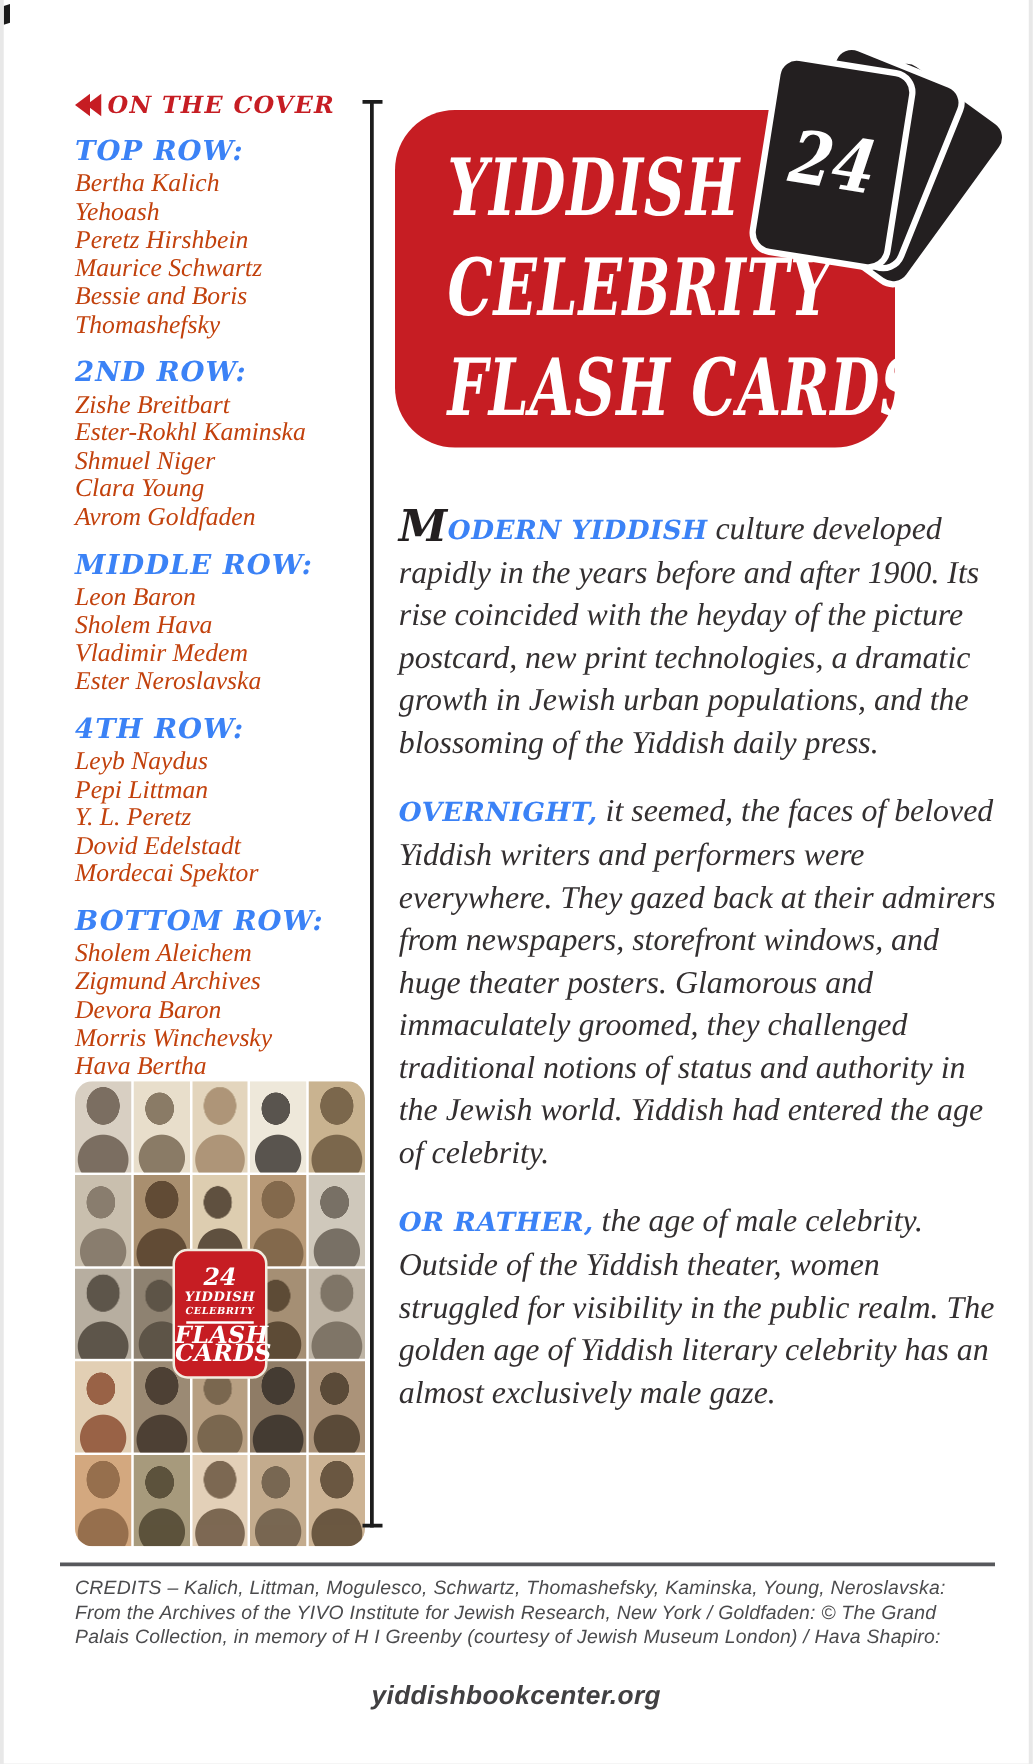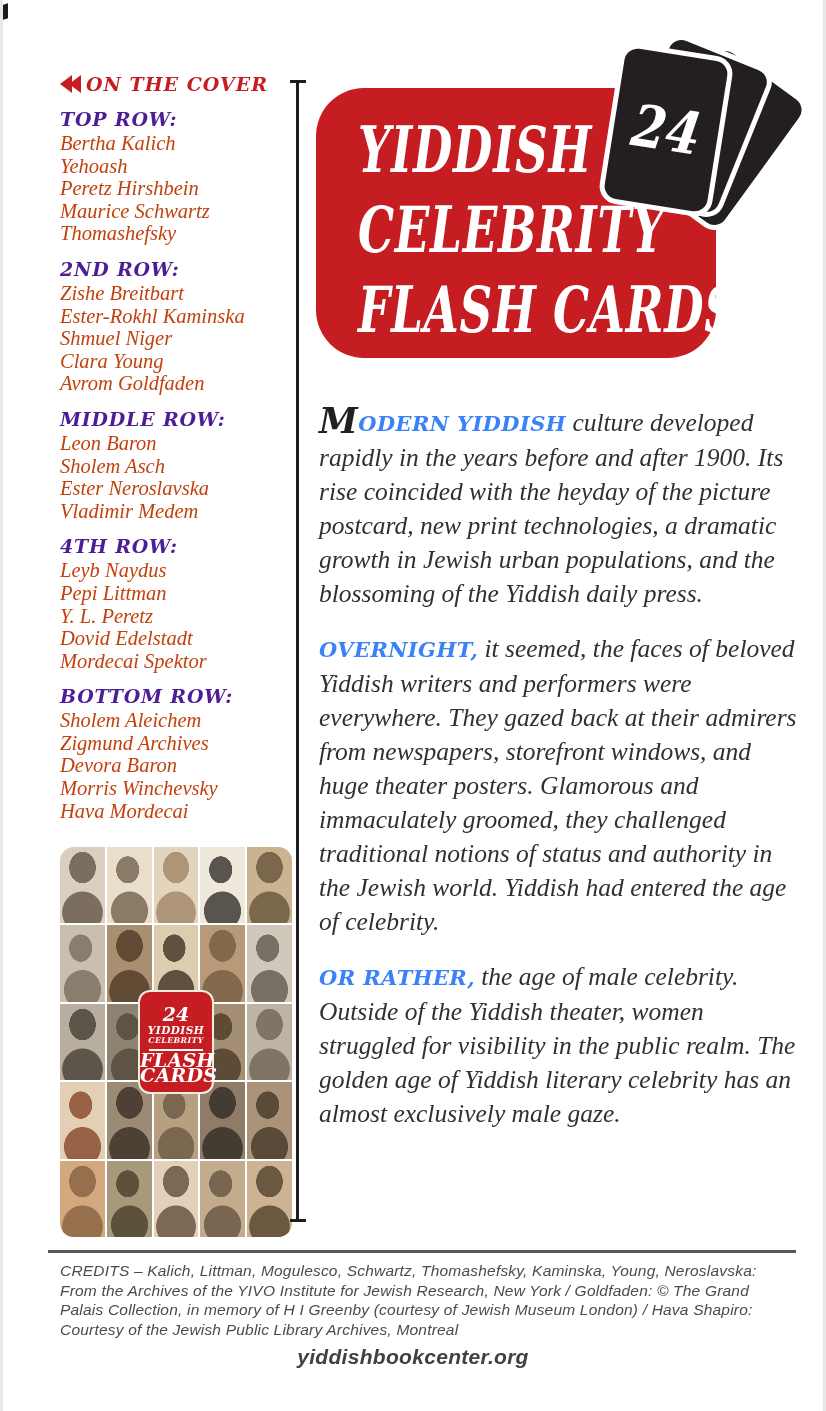--- a/index.html
+++ b/index.html
@@ -12,21 +12,21 @@
 
   
   .left-col{position:absolute;left:57px;top:73px;width:238px;height:1164px;display:flex;flex-direction:column;}
   .cover-header{display:flex;align-items:center;gap:8px;color:var(--red);
     font-family:"DejaVu Serif", serif;font-weight:bold;font-size:19px;letter-spacing:1px;}
   .rewind-icon{display:inline-flex;}
   .rewind-icon i{width:0;height:0;border-top:9px solid transparent;border-bottom:9px solid transparent;
     border-right:12px solid var(--red);margin-right:-3px;}
   .cover-section{margin-top:13px;}
   .cover-section h3{margin:0 0 2px 0;font-family:"DejaVu Serif", serif;font-weight:bold;
-    font-size:19px;letter-spacing:0.8px;color:#4c1d95;}
+    font-size:22px;letter-spacing:0.8px;color:#3b82f6;}
   .cover-section .name{font-size:20.5px;line-height:22.6px;color:#c2410c;}
 
   
   .collage{margin-top:auto;position:relative;width:232px;height:390px;border-radius:14px;overflow:hidden;
     display:grid;grid-template-columns:repeat(5,1fr);grid-template-rows:repeat(5,1fr);gap:2px;background:#fff;}
   .tile{position:relative;background:var(--bg);}
   .tile::after{content:"";position:absolute;inset:0;
     background:
       radial-gradient(ellipse 30% 21% at 50% 27%, var(--fg) 97%, transparent 100%),
       radial-gradient(ellipse 46% 28% at 50% 86%, var(--fg) 96%, transparent 100%);
@@ -95,52 +95,53 @@
         </span>
       <span>ON THE COVER</span>
     </div>
     <div id="cover-sections">
         <div class="cover-section">
           <h3>TOP ROW:</h3>
           <div class="name">Bertha Kalich</div>
           <div class="name">Yehoash</div>
           <div class="name">Peretz Hirshbein</div>
           <div class="name">Maurice Schwartz</div>
+          <div class="name">Bessie and Boris</div>
           <div class="name">Thomashefsky</div>
         </div>
         <div class="cover-section">
           <h3>2ND ROW:</h3>
           <div class="name">Zishe Breitbart</div>
           <div class="name">Ester-Rokhl Kaminska</div>
           <div class="name">Shmuel Niger</div>
           <div class="name">Clara Young</div>
           <div class="name">Avrom Goldfaden</div>
         </div>
         <div class="cover-section">
           <h3>MIDDLE ROW:</h3>
           <div class="name">Leon Baron</div>
-          <div class="name">Sholem Asch</div>
+          <div class="name">Sholem Hava</div>
+          <div class="name">Vladimir Medem</div>
           <div class="name">Ester Neroslavska</div>
-          <div class="name">Vladimir Medem</div>
         </div>
         <div class="cover-section">
           <h3>4TH ROW:</h3>
           <div class="name">Leyb Naydus</div>
           <div class="name">Pepi Littman</div>
           <div class="name">Y. L. Peretz</div>
           <div class="name">Dovid Edelstadt</div>
           <div class="name">Mordecai Spektor</div>
         </div>
         <div class="cover-section">
           <h3>BOTTOM ROW:</h3>
           <div class="name">Sholem Aleichem</div>
           <div class="name">Zigmund Archives</div>
           <div class="name">Devora Baron</div>
           <div class="name">Morris Winchevsky</div>
-          <div class="name">Hava Mordecai</div>
+          <div class="name">Hava Bertha</div>
         </div>
       </div>
 
     <div class="collage" id="collage">
         <div class="tile" style="--bg: #d8cfc2; --fg: #6b5d51;"></div>
         <div class="tile" style="--bg: #e8decb; --fg: #7a6a55;"></div>
         <div class="tile" style="--bg: #e3d5bd; --fg: #8a6c4a;"></div>
         <div class="tile" style="--bg: #eee8da; --fg: #3f3a35;"></div>
         <div class="tile" style="--bg: #c9b390; --fg: #6e5a41;"></div>
         <div class="tile" style="--bg: #c9bfae; --fg: #5f5244;"></div>
@@ -198,16 +199,15 @@
         <p class="body-para"><span class="lead">OVERNIGHT,</span> it seemed, the faces of beloved Yiddish writers and performers were everywhere. They gazed back at their admirers from newspapers, storefront windows, and huge theater posters. Glamorous and immaculately groomed, they challenged traditional notions of status and authority in the Jewish world. Yiddish had entered the age of celebrity.</p>
         <p class="body-para"><span class="lead">OR RATHER,</span> the age of male celebrity. Outside of the Yiddish theater, women struggled for visibility in the public realm. The golden age of Yiddish literary celebrity has an almost exclusively male gaze.</p>
       </div>
   </div>
 
   <div class="h-rule"></div>
   <div class="credits" id="credits">
       <div>CREDITS – Kalich, Littman, Mogulesco, Schwartz, Thomashefsky, Kaminska, Young, Neroslavska:</div>
       <div>From the Archives of the YIVO Institute for Jewish Research, New York / Goldfaden: © The Grand</div>
       <div>Palais Collection, in memory of H I Greenby (courtesy of Jewish Museum London) / Hava Shapiro:</div>
-      <div>Courtesy of the Jewish Public Library Archives, Montreal</div>
     </div>
   <div class="site-url">yiddishbookcenter.org</div>
 </div>
 
 </body></html>

